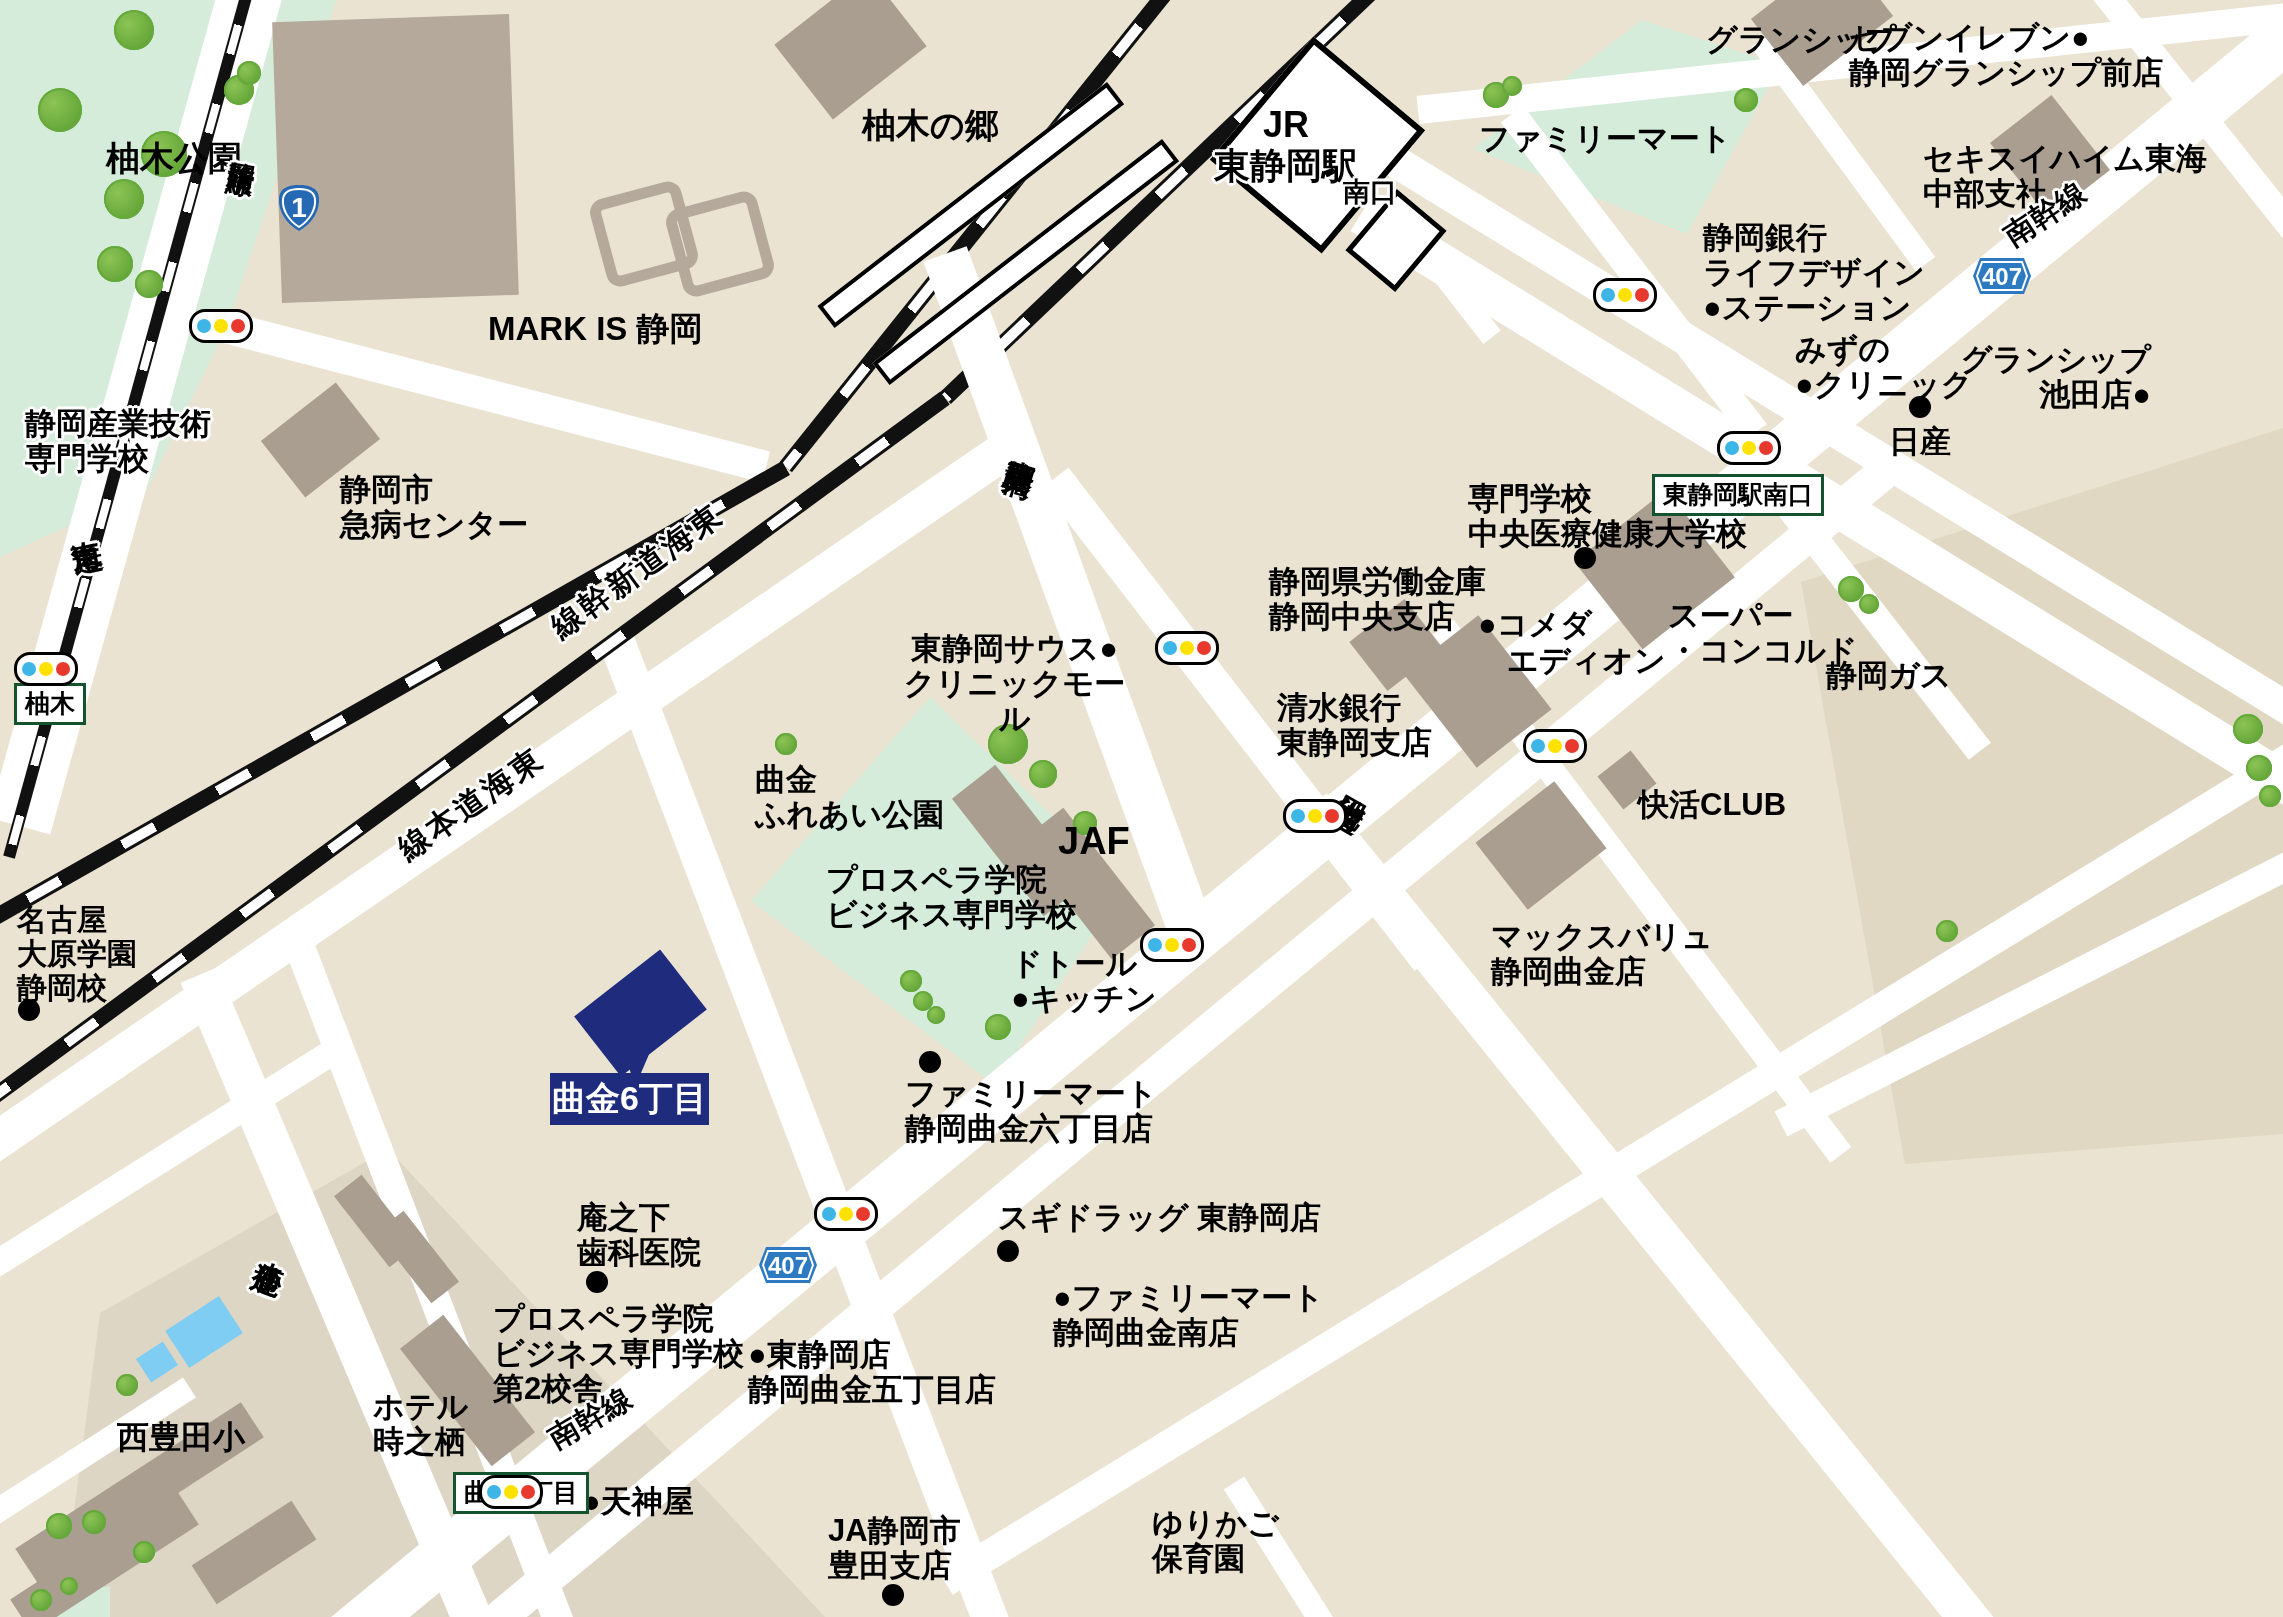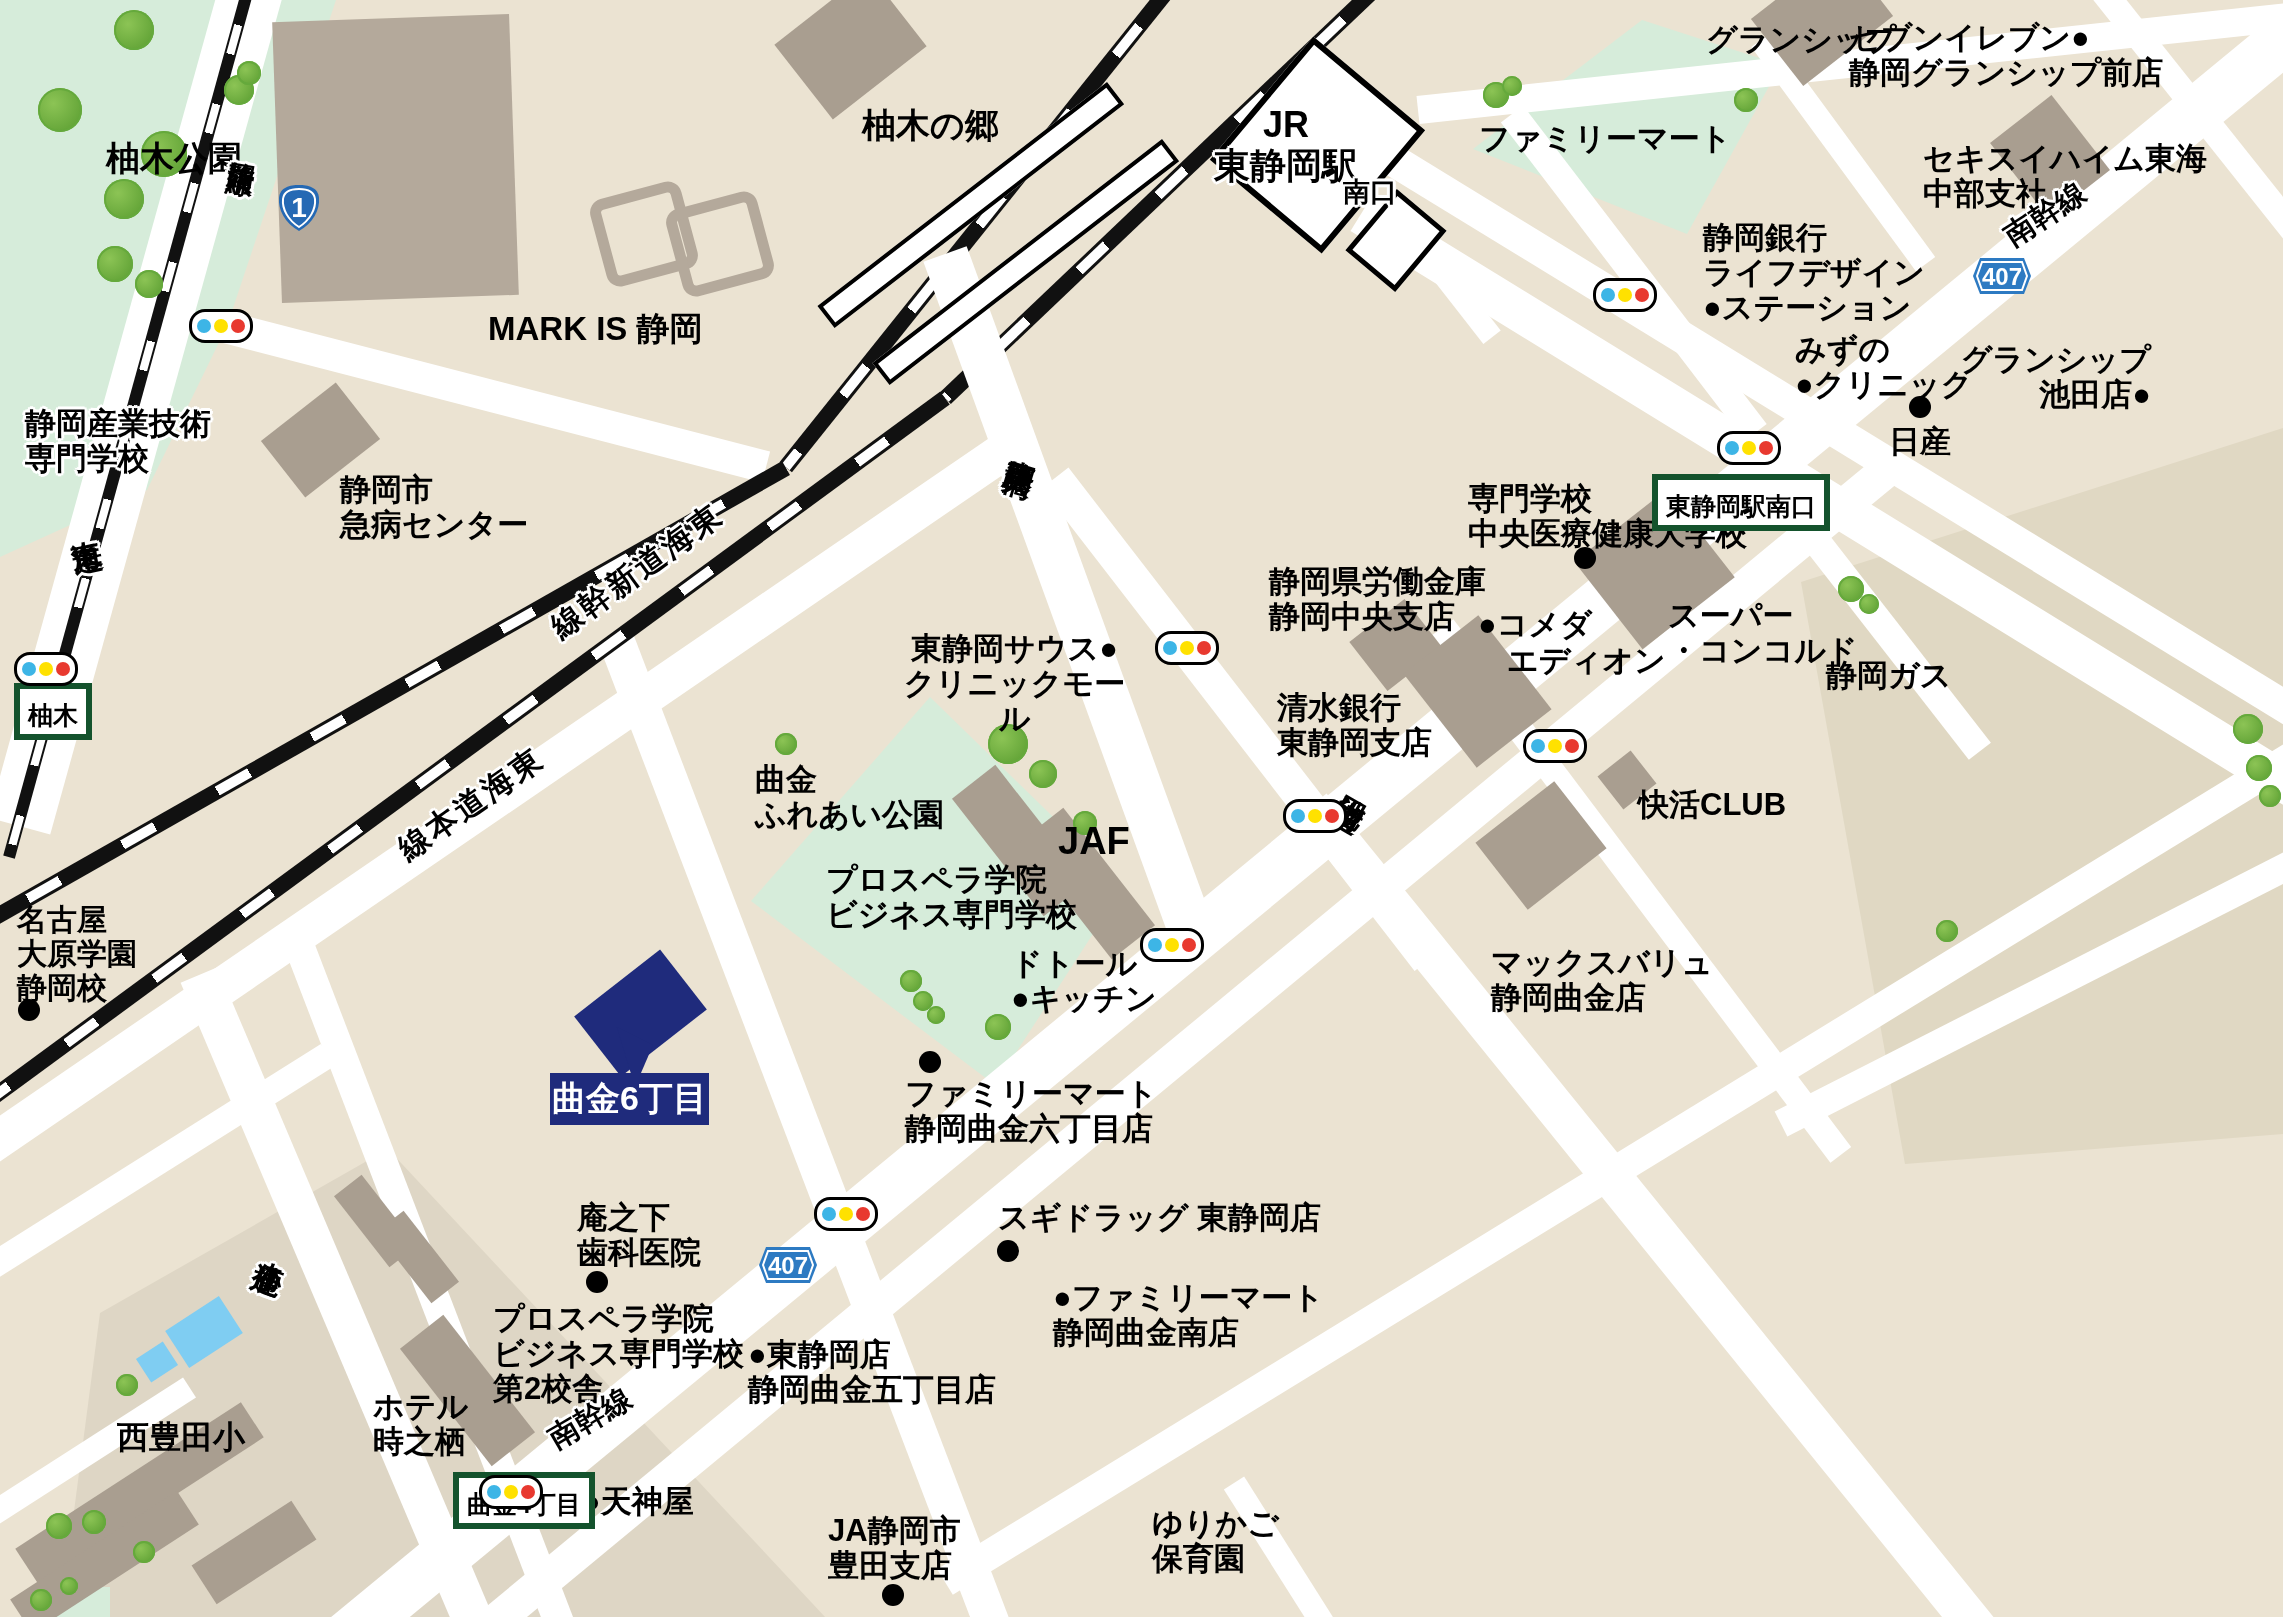--- a/index.html
+++ b/index.html
@@ -18,22 +18,22 @@
   .hollow{background:transparent;border:11px solid #b4a99b;border-radius:14px;}
   .pool{position:absolute;background:#7fcdf2;z-index:5;}
   .tree{position:absolute;border-radius:50%;z-index:5;
         background:radial-gradient(circle at 35% 35%,#8cc455,#569a2e);box-shadow:0 0 0 2px #65a93c inset;}
   .lbl{position:absolute;color:#000;font-size:30px;line-height:1.13;white-space:pre-line;z-index:6;}
   .fs27{font-size:27px;} .fs34{font-size:34px;} .fs36{font-size:36px;} .fs38{font-size:38px;}
   .out{text-shadow:-2px -2px 0 #fff,2px -2px 0 #fff,-2px 2px 0 #fff,2px 2px 0 #fff,
        0 -3px 0 #fff,0 3px 0 #fff,-3px 0 0 #fff,3px 0 0 #fff;}
   .vert{writing-mode:vertical-rl;text-orientation:upright;letter-spacing:2px;}
   .ctr{text-align:center;} .rgt{text-align:right;}
-  .box{position:absolute;background:#fff;border:6px solid #14532d;color:#000;font-size:25px;
-       padding:10px 8px 2px;z-index:7;white-space:nowrap;}
+  .box{position:absolute;background:#fff;border:3px solid #14532d;color:#000;font-size:25px;
+       padding:1px 8px 2px;z-index:7;white-space:nowrap;}
   .sig{position:absolute;width:58px;height:28px;background:#fff;border:3px solid #000;border-radius:16px;
        display:flex;align-items:center;justify-content:center;gap:3px;z-index:7;transform:translate(-50%,-50%);}
   .sig i{width:14px;height:14px;border-radius:50%;display:block;}
   .sig .b{background:#3db5e6;} .sig .y{background:#ffe100;} .sig .r{background:#e8392f;}
   .dot{position:absolute;width:22px;height:22px;border-radius:50%;background:#000;z-index:6;}
   .badge{position:absolute;z-index:7;transform:translate(-50%,-50%);}
   .navy{background:#1f2b7c;}
   #flag-body{position:absolute;left:586px;top:975px;width:109px;height:76px;transform:rotate(-38deg);z-index:6;}
   #flag-tail{position:absolute;left:609px;top:1027px;width:44px;height:60px;z-index:6;
        clip-path:polygon(18% 0,100% 30%,59% 100%);}
@@ -200,21 +200,21 @@
   <div class="lbl" style="left:1826px;top:658px;font-size:31px;">静岡ガス</div>
   <div class="lbl" style="left:755px;top:762px;font-size:31px;">曲金
 ふれあい公園</div>
   <div class="lbl fs38" style="left:1058px;top:820px;">JAF</div>
   <div class="lbl" style="left:826px;top:862px;font-size:31px;">プロスペラ学院
 ビジネス専門学校</div>
   <div class="lbl" style="left:1011px;top:946px;font-size:31px;">ドトール
 ●キッチン</div>
   <div class="lbl" style="left:1638px;top:787px;font-size:31px;">快活CLUB</div>
   <div class="lbl vert out" style="left:1351px;top:778px;transform:rotate(30deg);">池田街道</div>
-  <div class="lbl" style="left:1491px;top:919px;font-size:31px;margin-top:26px;">マックスバリュ
+  <div class="lbl" style="left:1491px;top:919px;font-size:31px;">マックスバリュ
 静岡曲金店</div>
   <div class="lbl" style="left:17px;top:903px;">名古屋
 大原学園
 静岡校</div>
   <div class="lbl" style="left:577px;top:1200px;font-size:31px;">庵之下
 歯科医院</div>
   <div class="lbl" style="left:493px;top:1301px;font-size:31px;">プロスペラ学院
 ビジネス専門学校
 第2校舎</div>
   <div class="lbl" style="left:373px;top:1389px;font-size:31px;">ホテル

